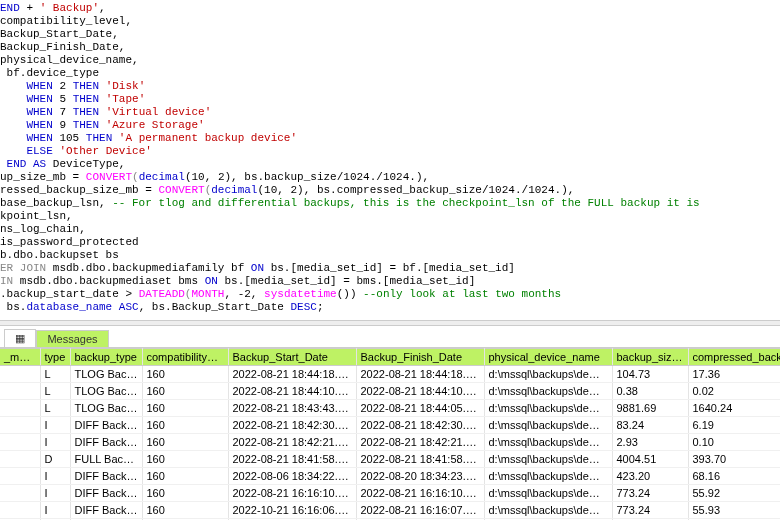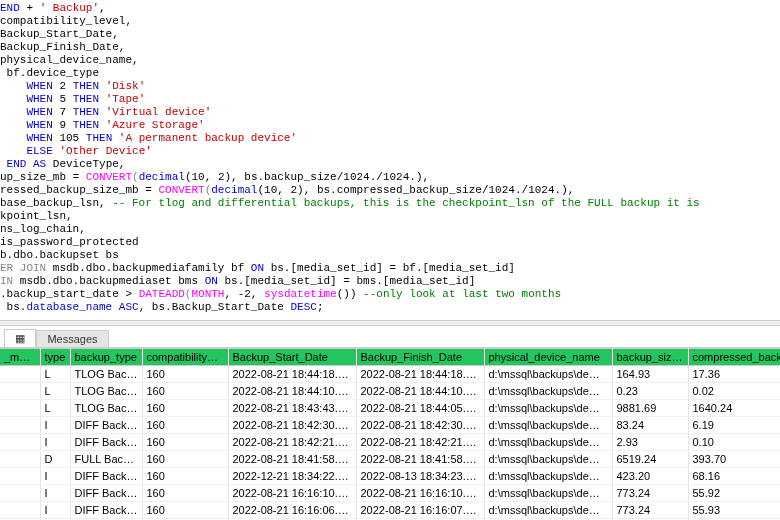--- a/index.html
+++ b/index.html
@@ -32,21 +32,21 @@
     border-bottom: 1px solid #ccc;
     padding-left: 4px;
     gap: 0;
   }
   .tab {
     font-family: "Segoe UI", Tahoma, sans-serif;
     font-size: 11px;
     padding: 2px 10px;
     border: 1px solid #ccc;
     border-bottom: none;
-    background: #e5e5e5;
+    background: #bef264;
     color: #333;
     cursor: pointer;
   }
   .tab.active { background: #fff; }
   .grid {
     font-family: "Segoe UI", Tahoma, sans-serif;
     font-size: 11px;
     width: 100%;
     overflow-x: hidden;
   }
@@ -55,21 +55,21 @@
     border-right: 1px solid #e4e4e4;
     border-bottom: 1px solid #f0f0f0;
     padding: 1px 4px;
     text-align: left;
     white-space: nowrap;
     overflow: hidden;
     text-overflow: ellipsis;
     height: 17px;
   }
   th {
-    background: #22c55e;
+    background: #bef264;
     font-weight: normal;
     border-bottom: 1px solid #ccc;
     border-top: 1px solid #ccc;
   }
   .c0{width:40px;} .c1{width:30px;} .c2{width:72px;} .c3{width:86px;}
   .c4{width:128px;} .c5{width:128px;} .c6{width:128px;} .c7{width:76px;}
   .c8{width:128px;}
 </style>
 </head>
 <body>
@@ -138,32 +138,32 @@
       </thead>
     <tbody id="tbody">
         <tr>
           <td></td>
           <td>L</td>
           <td>TLOG Backup</td>
           <td>160</td>
           <td>2022-08-21 18:44:18.000</td>
           <td>2022-08-21 18:44:18.000</td>
           <td>d:\mssql\backups\demoBlog_</td>
-          <td>164.93</td>
+          <td>104.73</td>
           <td>17.36</td>
         </tr>
         <tr>
           <td></td>
           <td>L</td>
           <td>TLOG Backup</td>
           <td>160</td>
           <td>2022-08-21 18:44:10.000</td>
           <td>2022-08-21 18:44:10.000</td>
           <td>d:\mssql\backups\demoBlog_</td>
-          <td>0.23</td>
+          <td>0.38</td>
           <td>0.02</td>
         </tr>
         <tr>
           <td></td>
           <td>L</td>
           <td>TLOG Backup</td>
           <td>160</td>
           <td>2022-08-21 18:43:43.000</td>
           <td>2022-08-21 18:44:05.000</td>
           <td>d:\mssql\backups\demoBlog_</td>
@@ -193,51 +193,51 @@
           <td>0.10</td>
         </tr>
         <tr>
           <td></td>
           <td>D</td>
           <td>FULL Backup</td>
           <td>160</td>
           <td>2022-08-21 18:41:58.000</td>
           <td>2022-08-21 18:41:58.000</td>
           <td>d:\mssql\backups\demoBlog_</td>
-          <td>6519.24</td>
+          <td>4004.51</td>
           <td>393.70</td>
         </tr>
         <tr>
           <td></td>
           <td>I</td>
           <td>DIFF Backup</td>
           <td>160</td>
-          <td>2022-12-21 18:34:22.000</td>
-          <td>2022-08-13 18:34:23.000</td>
+          <td>2022-08-06 18:34:22.000</td>
+          <td>2022-08-20 18:34:23.000</td>
           <td>d:\mssql\backups\demoBlog_</td>
           <td>423.20</td>
           <td>68.16</td>
         </tr>
         <tr>
           <td></td>
           <td>I</td>
           <td>DIFF Backup</td>
           <td>160</td>
           <td>2022-08-21 16:16:10.000</td>
           <td>2022-08-21 16:16:10.000</td>
           <td>d:\mssql\backups\demoBlog_</td>
           <td>773.24</td>
           <td>55.92</td>
         </tr>
         <tr>
           <td></td>
           <td>I</td>
           <td>DIFF Backup</td>
           <td>160</td>
-          <td>2022-08-21 16:16:06.000</td>
+          <td>2022-10-21 16:16:06.000</td>
           <td>2022-08-21 16:16:07.000</td>
           <td>d:\mssql\backups\demoBlog_</td>
           <td>773.24</td>
           <td>55.93</td>
         </tr>
         <tr>
           <td></td>
           <td>I</td>
           <td>DIFF Backup</td>
           <td>160</td>

